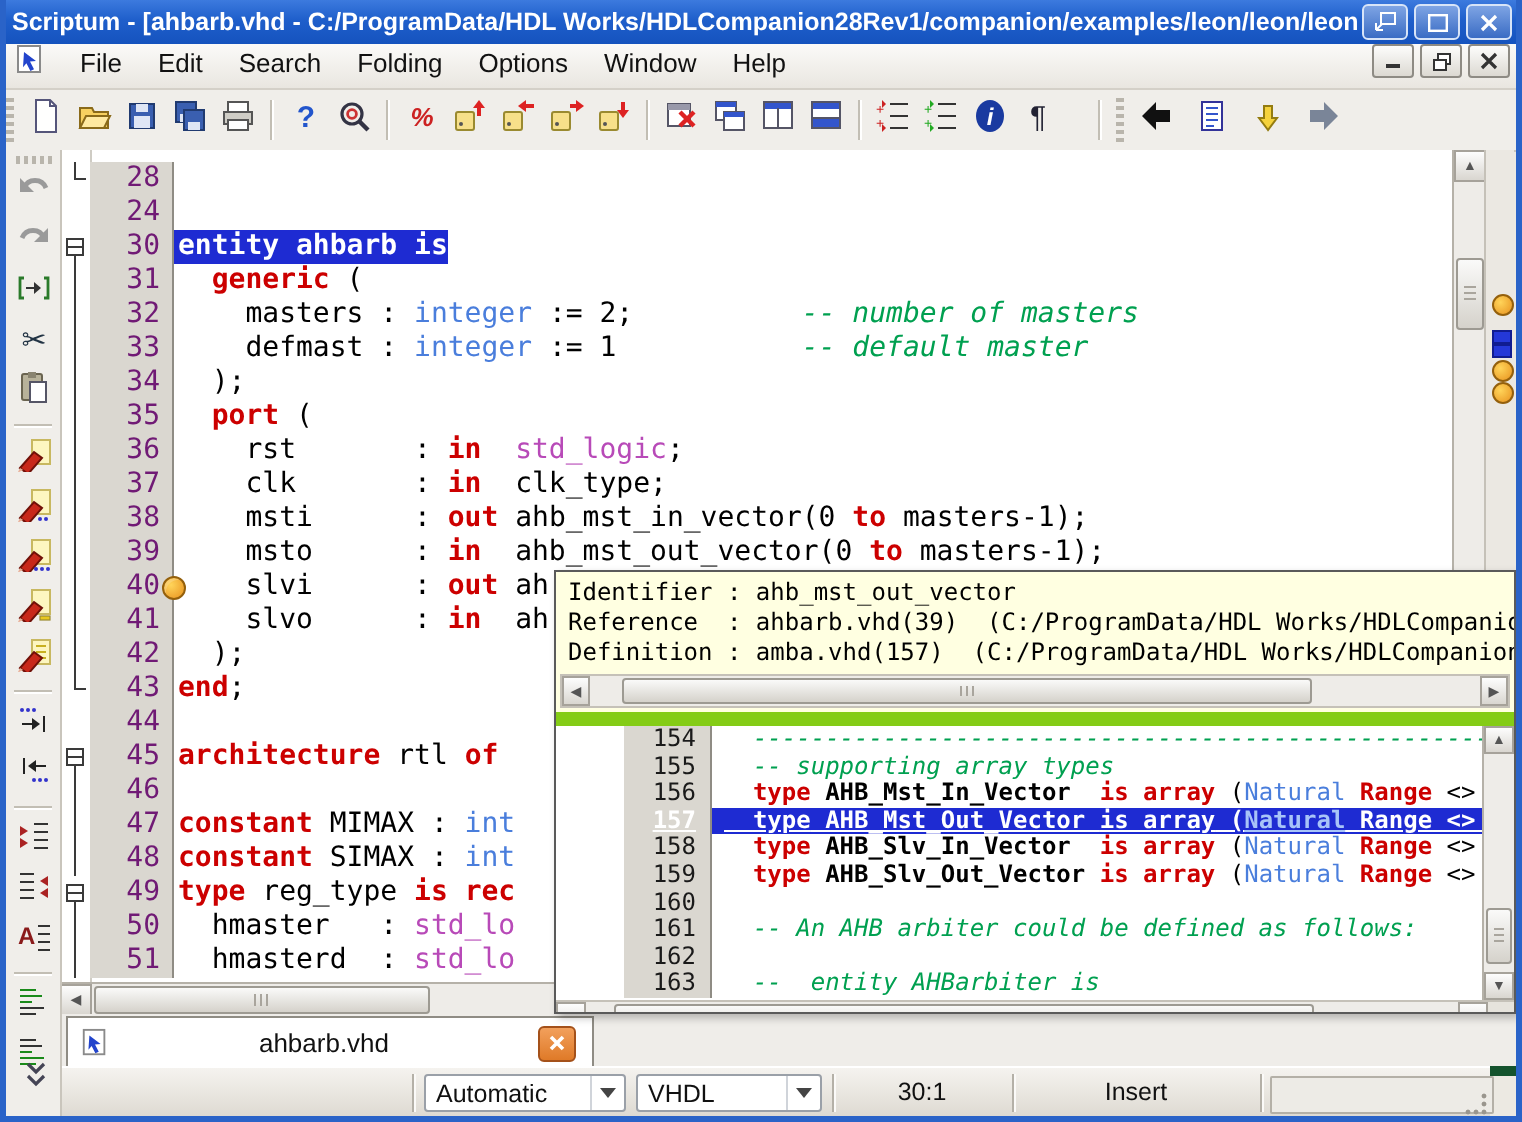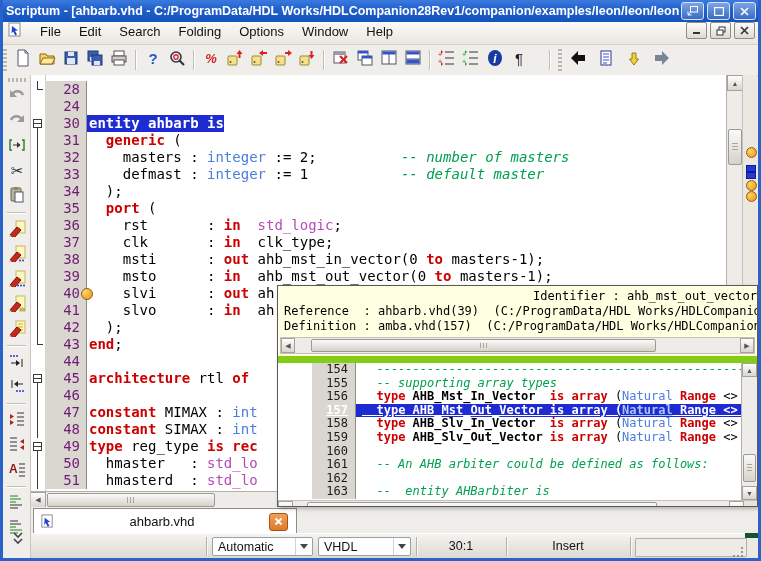--- a/index.html
+++ b/index.html
@@ -91,21 +91,21 @@
   .mark.orange{width:9px;height:9px;border-radius:50%;background:radial-gradient(circle at 35% 35%,#ffd45a,#e8921e);border:1px solid #94600c;}
   .mark.blue{background:#2438d8;border:1px solid #101c90;}
   .main-hscroll{position:absolute;left:30px;top:491px;width:713px;height:16px;display:flex;
     border-top:1px solid #b5b1a8;background:#eeece8;z-index:1;}
   .main-hscroll .sb-btn{width:16px;}
 
   
   .popup{position:absolute;left:277px;top:285px;width:481px;height:222px;background:#ffffe1;
     border:1px solid #5a5a5a;box-shadow:2px 2px 4px rgba(0,0,0,.25);z-index:20;box-sizing:border-box;overflow:hidden;}
   .pp-info{padding:3px 0 2px 6px;}
-  .pp-inforow{font:12px/15px "DejaVu Sans Mono",monospace;color:#000;white-space:pre;overflow:hidden;text-align:right;}
+  .pp-inforow{font:12px/15px "DejaVu Sans Mono",monospace;color:#000;white-space:pre;overflow:hidden;}
   .pp-hscroll{height:15px;display:flex;margin:1px 2px 2px 2px;border:1px solid #c5c1b8;background:#eeece8;}
   .pp-hscroll .sb-btn{width:14px;}
   .pp-code{position:relative;background:#fff;border-top:7px solid #84cc16;height:137px;overflow:hidden;padding-left:34px;}
   .pp-row{display:flex;height:13.6px;}
   .pp-num{width:44px;flex:none;background:#dad7d0;border-right:1px solid #8f8c84;color:#1a1a1a;
     font:12px/13.6px "DejaVu Sans Mono",monospace;text-align:right;padding-right:7px;box-sizing:border-box;}
   .pp-text{white-space:pre;padding-left:6px;font:12px/13.6px "DejaVu Sans Mono",monospace;flex:1;overflow:hidden;}
   .pp-sel{background:#1e2bd2;}
   .pp-sel span{color:#fff !important;font-weight:bold;font-style:normal;text-decoration:underline;}
   .pp-sel .tk-t{color:#a8c4f8 !important;}

